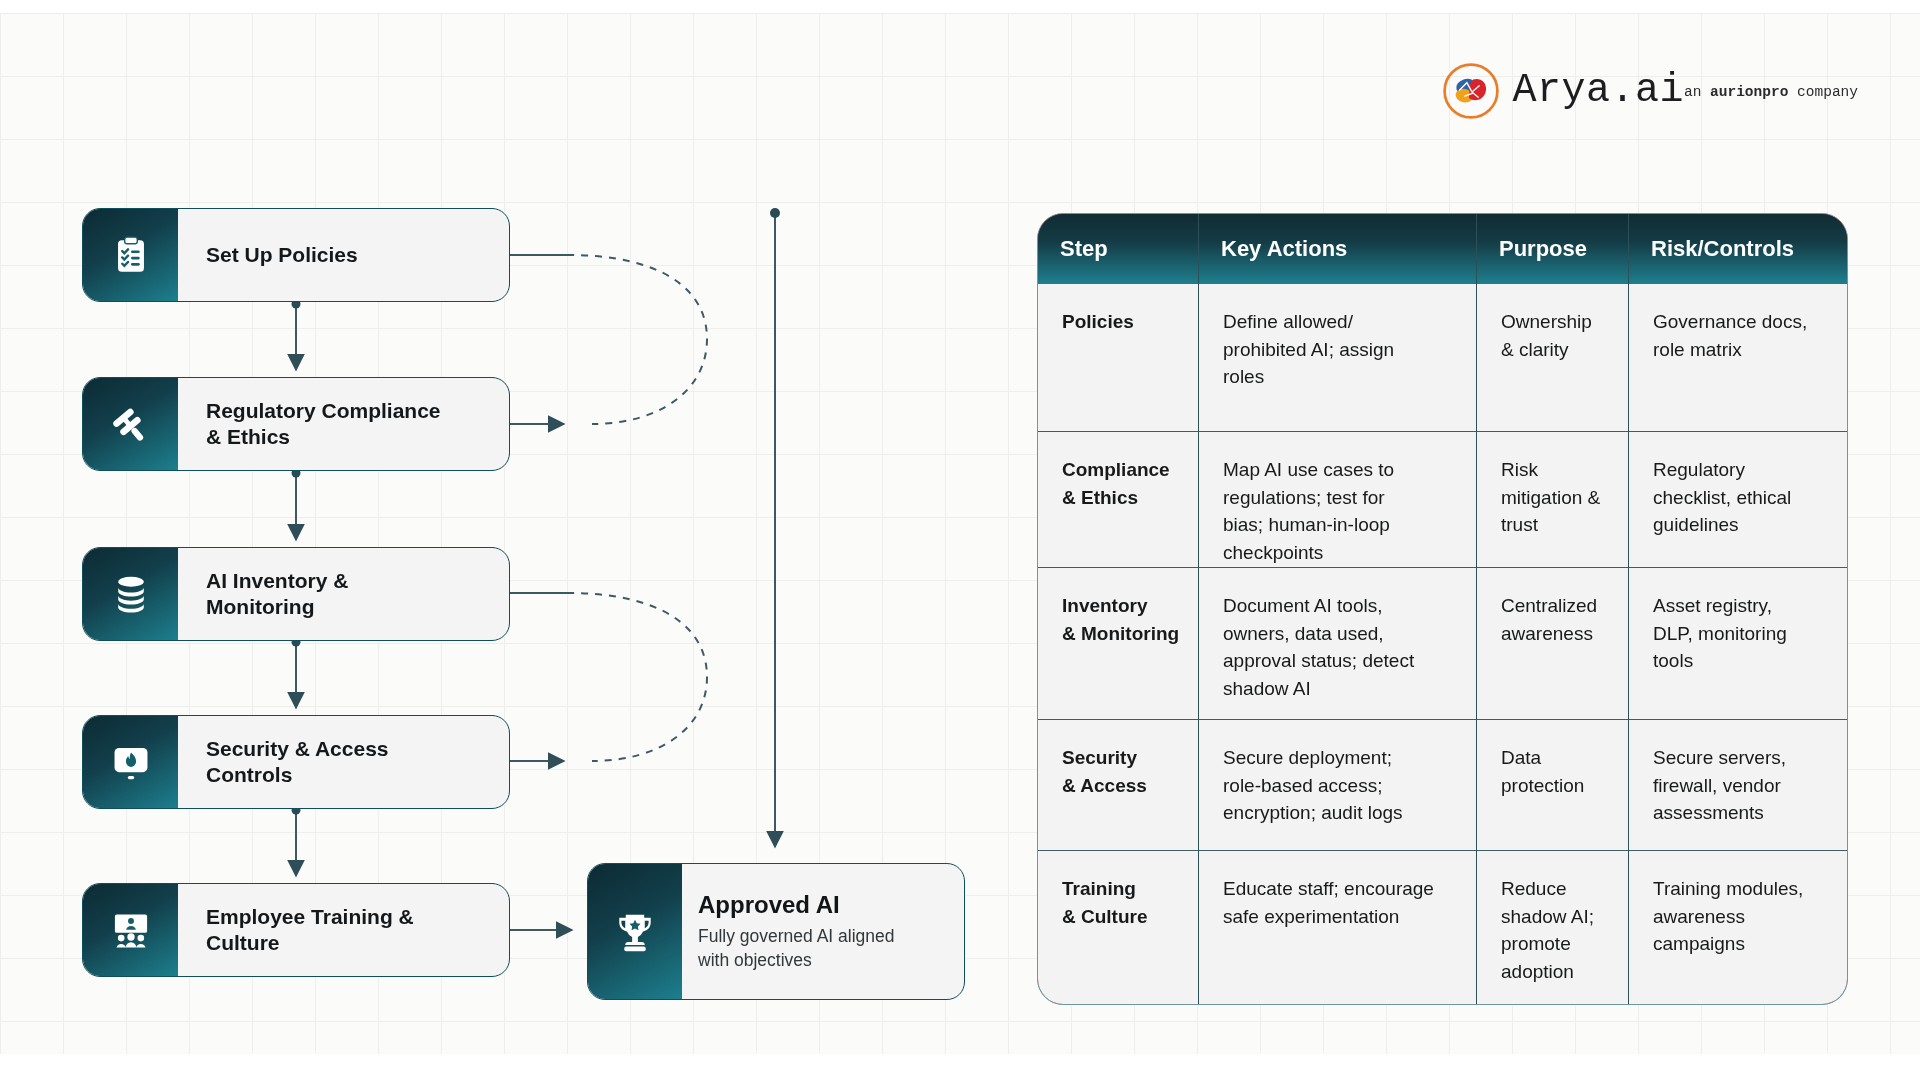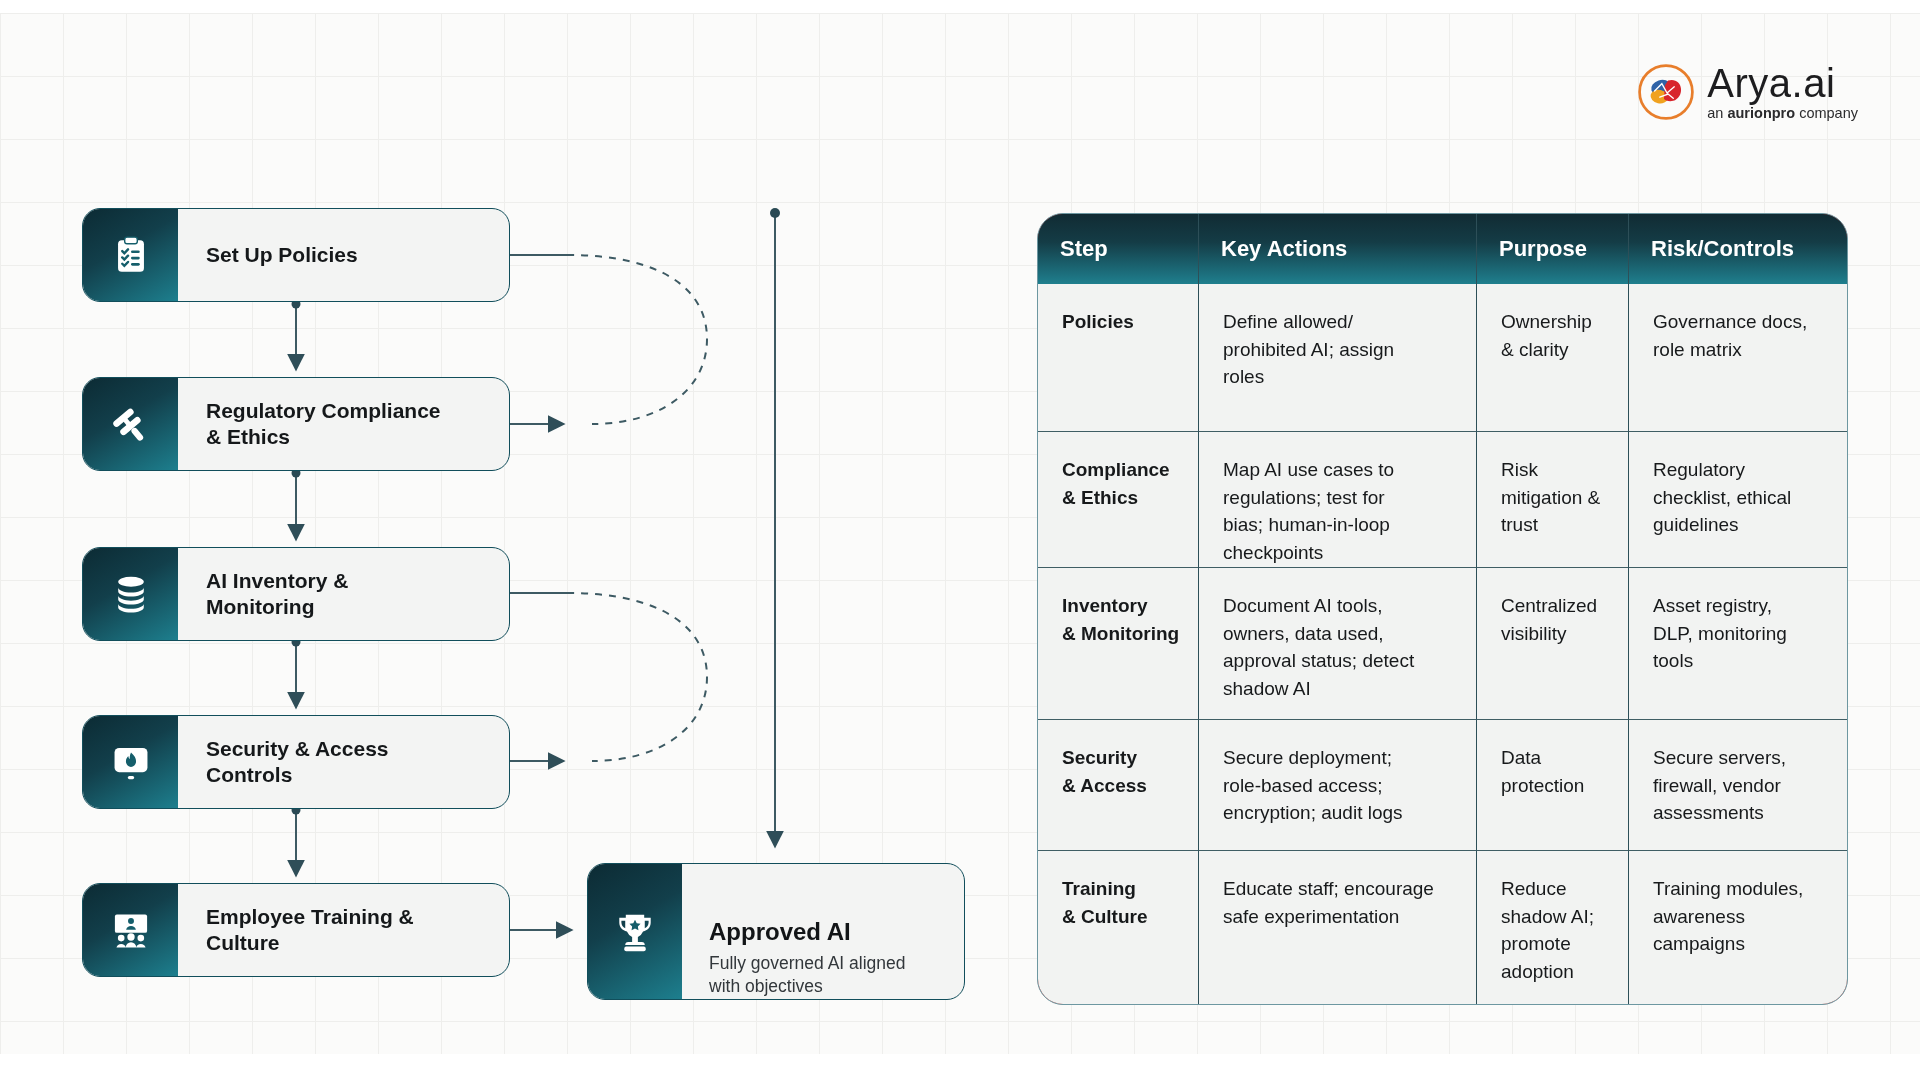--- a/index.html
+++ b/index.html
@@ -9,37 +9,37 @@
     background-image:linear-gradient(#eeeeec 1px,transparent 1px),linear-gradient(90deg,#eeeeec 1px,transparent 1px);
     background-size:63px 63px;}
   .strip{position:absolute;left:0;right:0;background:#fff;}
   .strip.top{top:0;height:13px;}
   .strip.bottom{bottom:0;height:27px;}
 
   .title{position:absolute;left:86px;top:62px;margin:0;font-size:46px;font-weight:bold;
          letter-spacing:-0.5px;color:#0d0f10;}
 
   .logo{position:absolute;right:62px;top:62px;display:flex;align-items:center;gap:12px;}
-  .logo-text{display:flex;flex-direction:column;align-items:flex-start;}
+  .logo-text{display:flex;flex-direction:row;align-items:center;font-family:Liberation Mono, monospace;}
   .logo-name{font-size:40px;color:#1d1d1f;letter-spacing:0.5px;line-height:1.05;}
   .logo-tagline{font-size:14.5px;color:#2b2b2d;margin-top:1px;}
   .logo-tagline b{font-weight:bold;}
 
   .connectors{position:absolute;left:0;top:0;width:1000px;height:1081px;overflow:visible;}
 
   .flow-box{position:absolute;left:82px;width:428px;height:94px;display:flex;box-sizing:border-box;
     background:#f3f4f3;border:1.5px solid #114e5b;border-radius:18px;overflow:hidden;}
   .tile{flex:0 0 95px;display:flex;align-items:center;justify-content:center;
     background:linear-gradient(150deg,#0c2b34 0%,#123f4b 42%,#1d7f8e 100%);}
   .flow-label{flex:1;display:flex;align-items:center;padding-left:28px;font-size:21px;
     font-weight:bold;line-height:1.25;white-space:pre-line;color:#15181a;}
 
   .result-box{position:absolute;left:587px;top:863px;width:378px;height:137px;display:flex;box-sizing:border-box;
     background:#f3f4f3;border:1.5px solid #114e5b;border-radius:18px;overflow:hidden;}
-  .result-text{flex:1;display:flex;flex-direction:column;justify-content:flex-end;padding-left:27px;}
+  .result-text{flex:1;display:flex;flex-direction:column;justify-content:center;padding-left:16px;}
   .result-title{font-size:24px;font-weight:bold;color:#121517;margin-bottom:6px;}
   .result-desc{font-size:17.5px;color:#32373b;line-height:1.35;white-space:pre-line;}
 
   .gov-table{position:absolute;left:1037px;top:213px;width:811px;height:792px;box-sizing:border-box;
     display:grid;grid-template-columns:160px 278px 152px 1fr;grid-template-rows:70px 147px 136px 152px 131px 1fr;
     border:1.5px solid #6d97a1;border-radius:26px;overflow:hidden;background:#7f1d1d;}
   .th{background:linear-gradient(180deg,#112b33 0%,#143c46 40%,#1f7f8e 100%);color:#fff;
     font-size:22px;font-weight:bold;display:flex;align-items:center;padding:0 22px;}
   .td{padding:24px 10px 0 24px;font-size:19px;line-height:1.45;color:#17191b;
     white-space:pre-line;background:#f2f3f2;}
@@ -220,21 +220,21 @@
 checklist, ethical
 guidelines</div>
 
     <div class="td step hsep">Inventory
 &amp; Monitoring</div>
     <div class="td vsep hsep">Document AI tools,
 owners, data used,
 approval status; detect
 shadow AI</div>
     <div class="td vsep hsep">Centralized
-visibility</div>
+awareness</div>
     <div class="td vsep hsep">Asset registry,
 DLP, monitoring
 tools</div>
 
     <div class="td step hsep">Security
 &amp; Access</div>
     <div class="td vsep hsep">Secure deployment;
 role-based access;
 encryption; audit logs</div>
     <div class="td vsep hsep">Data

